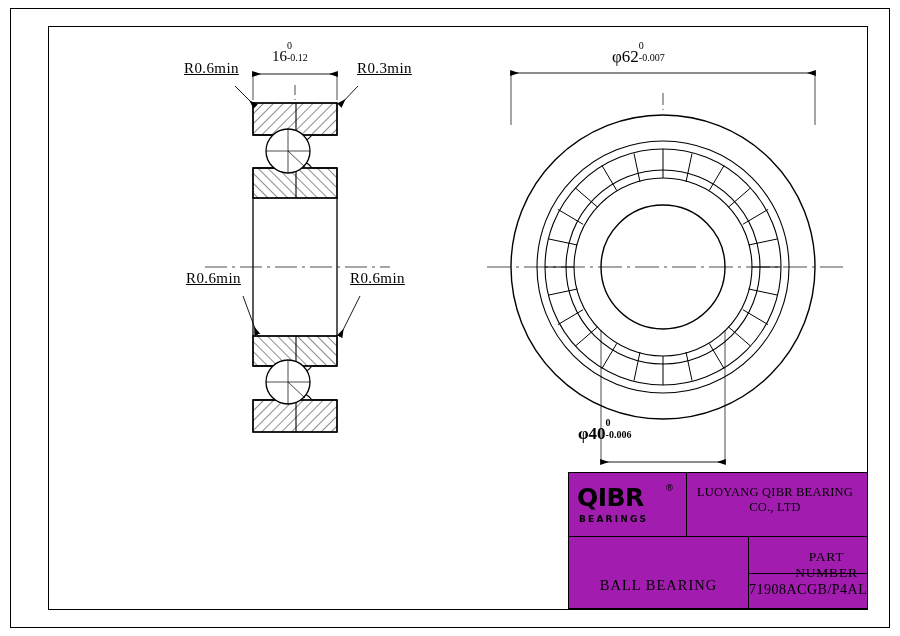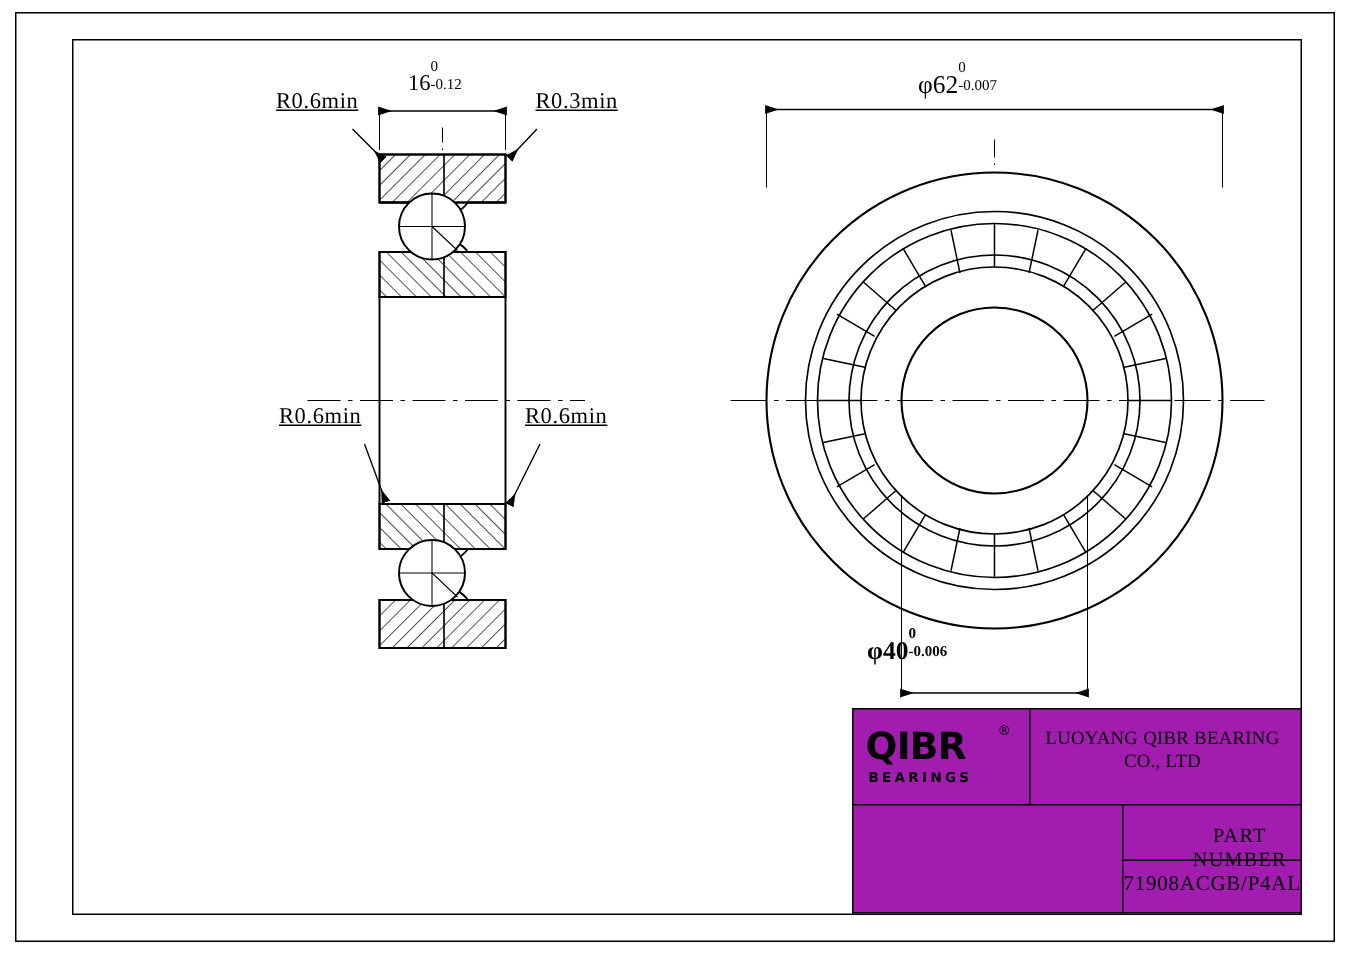--- a/index.html
+++ b/index.html
@@ -352,20 +352,21 @@
         <div class="logo-main">QIBR</div>
         <div class="logo-reg">®</div>
         <div class="logo-sub">BEARINGS</div>
       </div>
       <div class="tb-company">
         <div class="c1">LUOYANG QIBR BEARING CO., LTD</div>
       </div>
     </div>
     <div class="tb-row2">
       <div class="tb-desc">
+        <div class="d2">BALL BEARING</div>
       </div>
       <div class="tb-part">
         <div class="p1">PART  NUMBER</div>
         <div class="pdiv"></div>
         <div class="p2">71908ACGB/P4AL</div>
       </div>
     </div>
   </div>
 
 </div>

